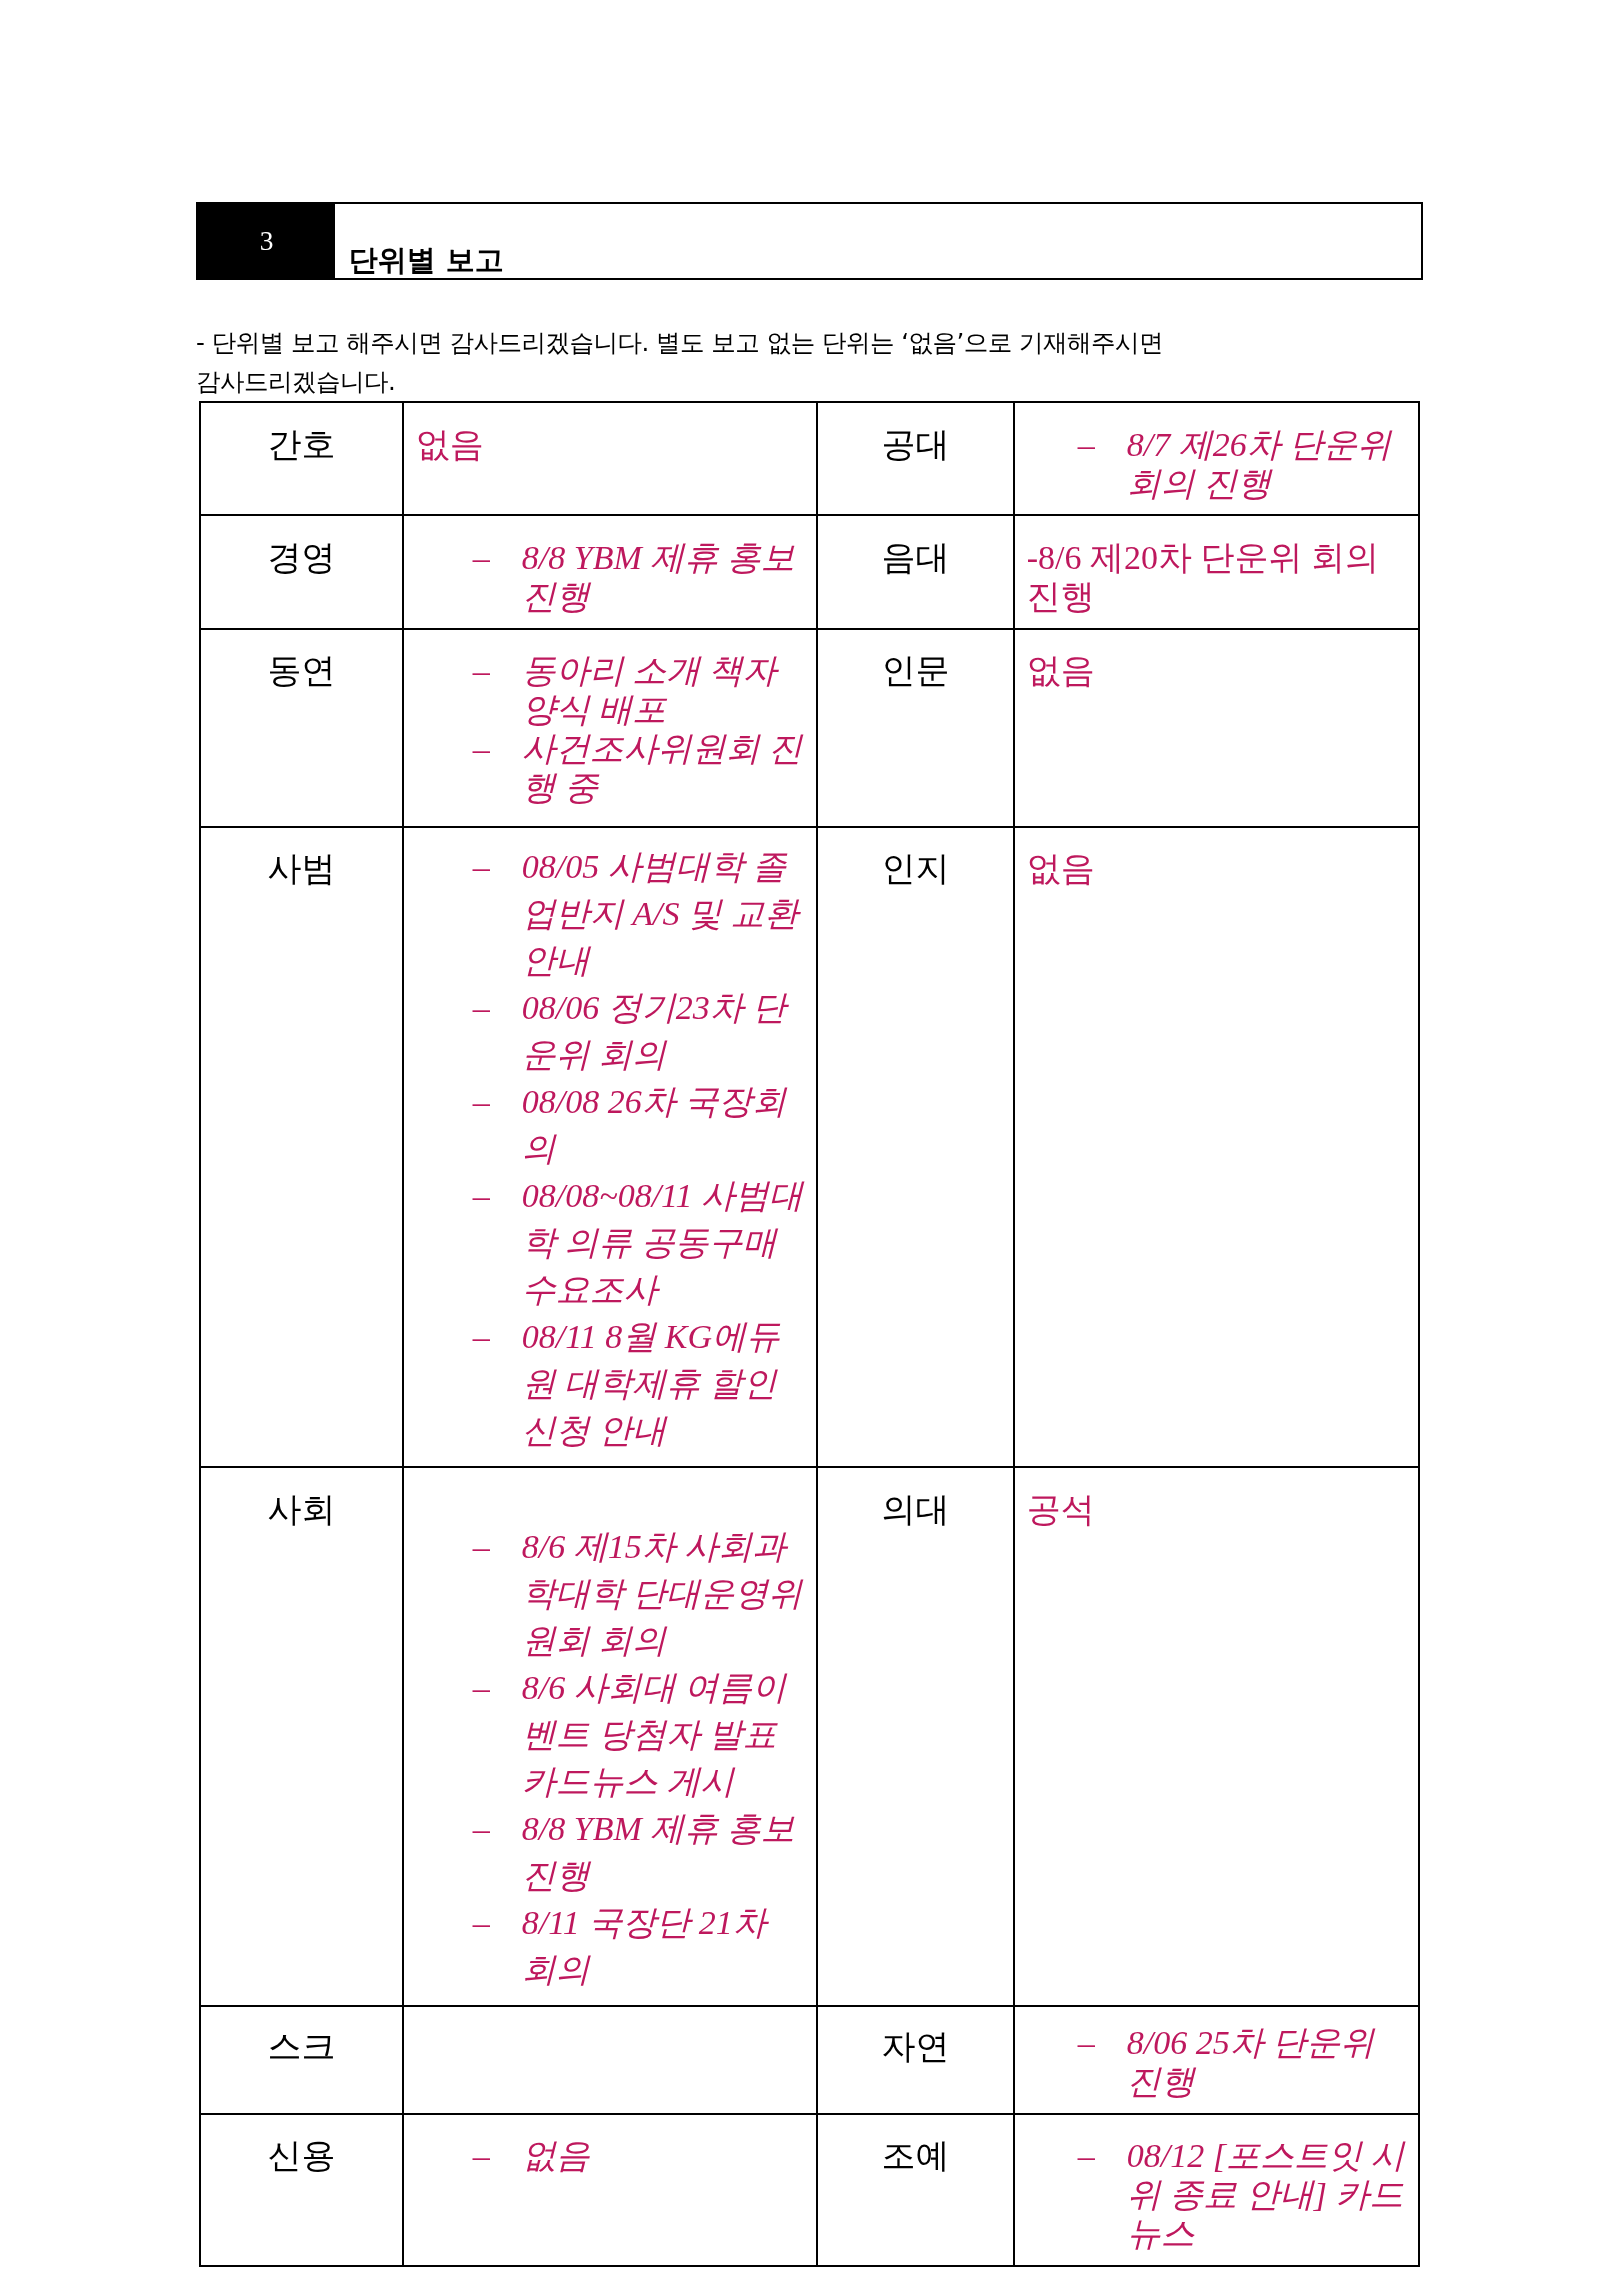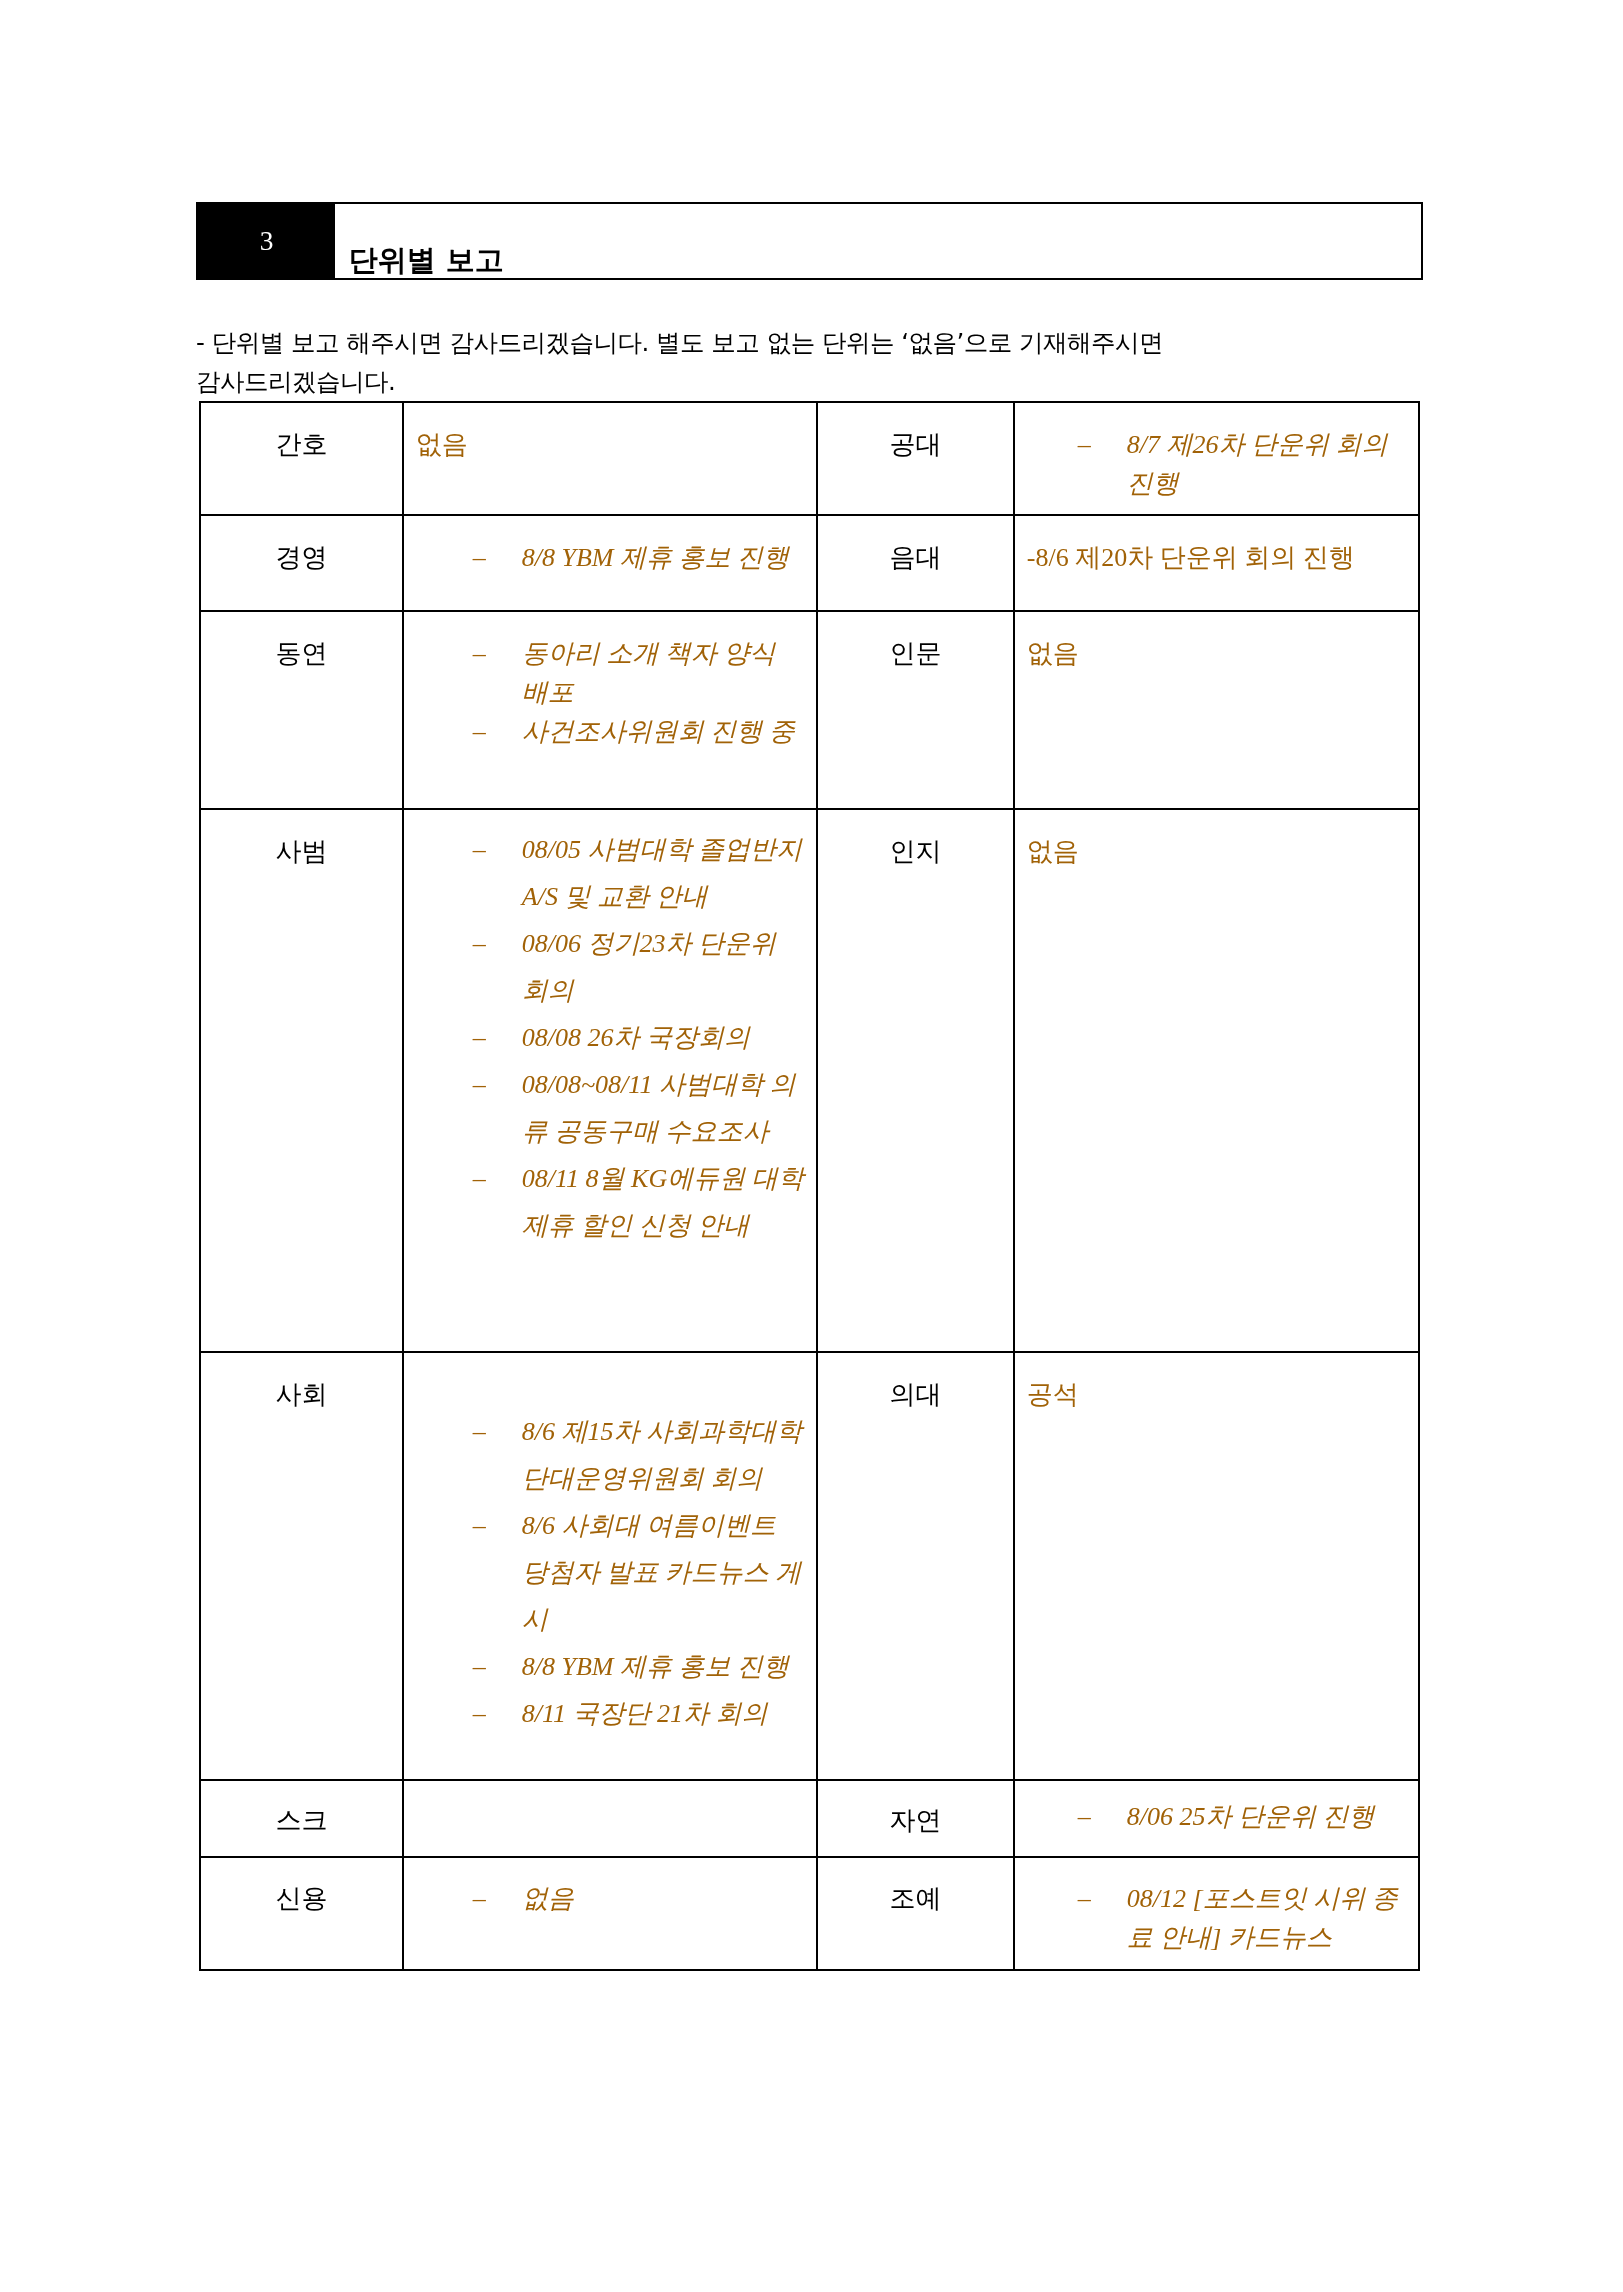--- a/index.html
+++ b/index.html
@@ -2,23 +2,23 @@
 <html><head>
 <meta charset="utf-8">
 <style>
   html, body { margin:0; padding:0; background:#ffffff; }
   body { width:1623px; height:2293px; position:relative; font-family:"DejaVu Serif","Liberation Serif",serif; color:#000; overflow:hidden; }
   .hdr { position:absolute; left:196px; top:202px; width:1227px; height:78px; border:2.9px solid #000; box-sizing:border-box; display:flex; }
   .hdr-num { width:137px; height:100%; background:#000; color:#fff; display:flex; align-items:center; justify-content:center; font-size:27.4px; font-family:"Liberation Serif",serif; }
   .hdr-title { flex:1; display:flex; align-items:center; padding-left:13.7px; font-size:29px; font-weight:bold; font-family:"DejaVu Sans",sans-serif;margin-top:40px; }
   .note { position:absolute; left:196px; top:323px; width:1176px; font-size:24.5px; line-height:39px; font-family:"DejaVu Sans",sans-serif; letter-spacing:-0.5px; }
   table.rep { position:absolute; left:199px; top:401px; width:1218px; border-collapse:collapse; table-layout:fixed; }
-  table.rep td { border:2.9px solid #000; vertical-align:top; padding:17.6px 11.8px 11.8px 11.8px; box-sizing:border-box; font-size:26px; line-height:47px; }
+  table.rep td { border:2.9px solid #000; vertical-align:top; padding:17.6px 11.8px 11.8px 11.8px; box-sizing:border-box; font-size:34px; line-height:47px; }
   td.unit { text-align:center; font-family:"DejaVu Sans",sans-serif; font-size:25.5px; line-height:39px; padding-top:21.6px; }
-  td.val { color:#a16207; font-family:"Liberation Serif","DejaVu Serif",serif; }
+  td.val { color:#be185d; font-family:"Liberation Serif","DejaVu Serif",serif; }
   td.val.plain { padding-top:21.6px; line-height:39px; }
   ul.items { list-style:none; margin:0; padding:0 0 0 57px;font-style:italic; }
   ul.items li { position:relative; padding-left:49px; }
   ul.items li::before { content:"–"; position:absolute; left:0; top:0; }
   ul.items.tight li { line-height:39px; }
   .spacer { height:15.7px; }
 </style>
 </head>
 <body>
 

